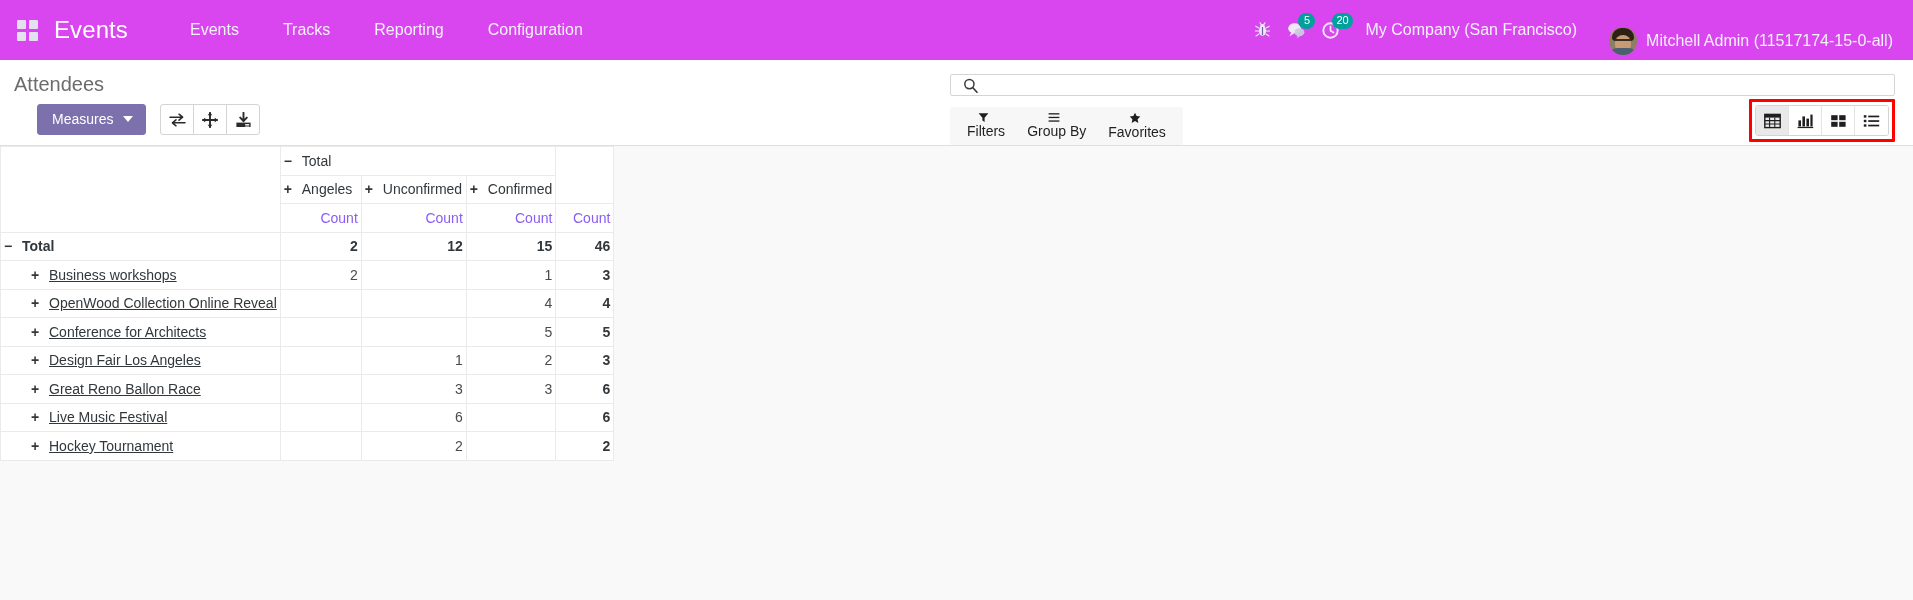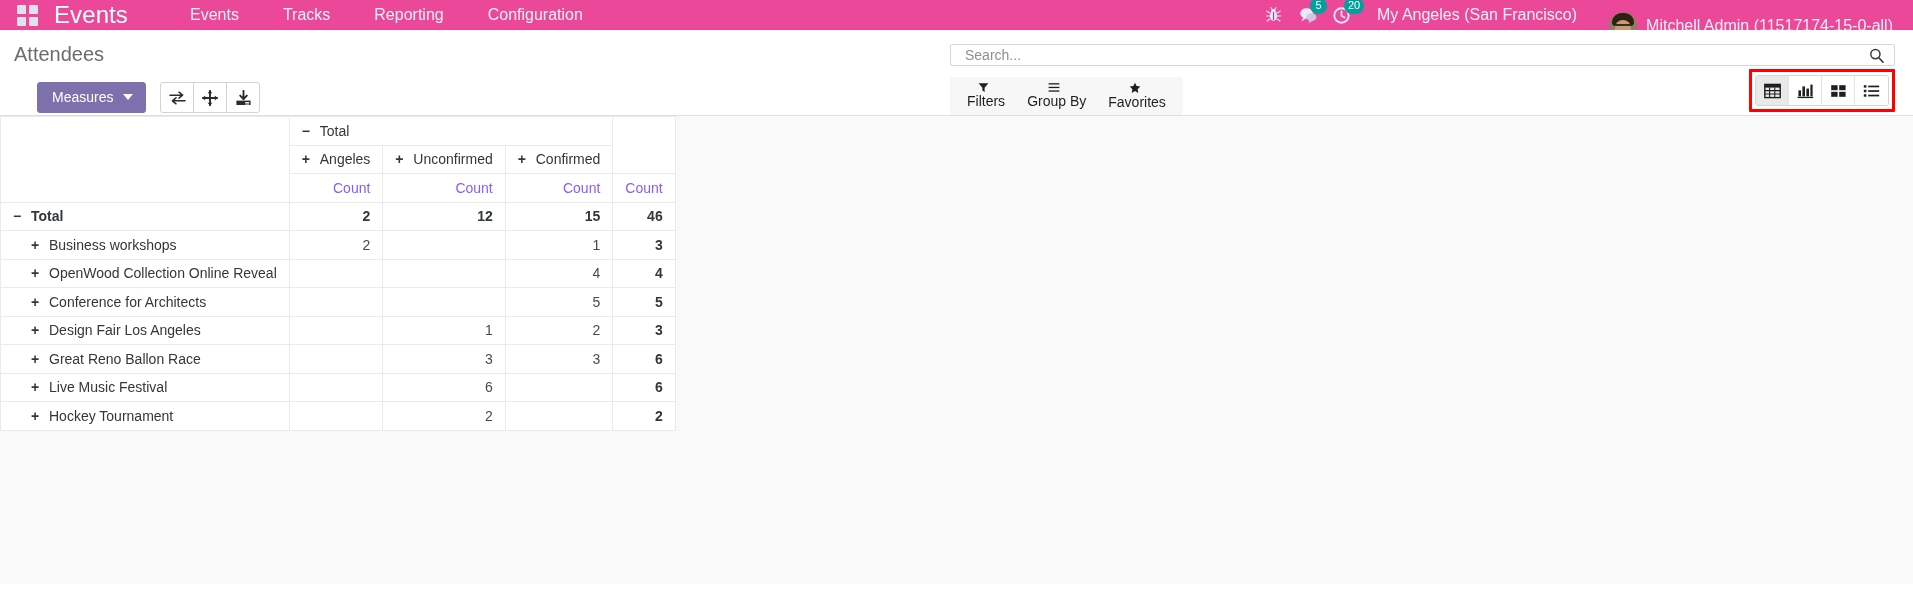--- a/index.html
+++ b/index.html
@@ -8,22 +8,22 @@
     margin: 0; padding: 0;
     width: 1913px; height: 600px;
     overflow: hidden;
     background: #FFFFFF;
     font-family: "Liberation Sans", sans-serif;
     -webkit-font-smoothing: antialiased;
   }
 
   
   .navbar {
-    height: 30px;
-    background: #ec4899;
+    height: 60px;
+    background: #d946ef;
     display: flex;
     align-items: center;
     color: #FFFFFF;
     width: 100%;
     position: relative;
   }
   .apps-menu {
     width: 54px; height: 46px;
     display: flex; align-items: center; justify-content: center;
     cursor: pointer;
@@ -122,21 +122,21 @@
   }
   .cp-left {
     padding: 12px 0 0 14px;
     width: 950px;
   }
   .breadcrumb {
     font-size: 20px;
     color: #6C6C6C;
     font-weight: 400;
     line-height: 24px;
-    margin-bottom: 16px;
+    margin-bottom: 8px;
   }
   .cp-buttons { display: flex; align-items: center; padding-left: 23px; }
   .btn-measures {
     background: #7C71AC;
     border: 1px solid #7C71AC;
     color: #FFFFFF;
     font-size: 14px;
     padding: 6px 12px 7px 14px;
     border-radius: 3px;
     cursor: pointer;
@@ -251,21 +251,21 @@
   }
   table.pivot {
     border-collapse: collapse;
     font-size: 14px;
     color: #31373B;
     background: #FFFFFF;
     table-layout: fixed;
   }
   table.pivot td, table.pivot th {
     border: 1px solid #EAEAEA;
-    padding: 0 12px;
+    padding: 0 3px;
     height: 28.5px;
     font-weight: 400;
     background: #FFFFFF;
   }
   th.corner-cell {
     width: 275px;
     background: #F9F9F9;
     border-left: 0;
     border-top: 0;
   }
@@ -295,21 +295,21 @@
     font-size: 14px;
   }
   td.row-hdr {
     text-align: left;
     white-space: nowrap;
     background: #F9F9F9;
     border-left: 0;
     cursor: pointer;
     color: #31373B;
   }
-  td.row-hdr.indent { padding-left: 30px; }
+  td.row-hdr.indent { padding-left: 30px; text-decoration: underline; }
   td.val {
     text-align: right;
     color: #4A4A4A;
     cursor: pointer;
   }
   tr.total-row td.val, tr.total-row td.row-hdr { font-weight: bold; color: #31373B; }
   td.val.grand { font-weight: bold; color: #31373B; }
   .col-w { width: 81px; }
   .col-w-wide { width: 105px; }
   .col-w-total { width: 58px; }
@@ -352,21 +352,21 @@
       </svg>
       <span class="badge">5</span>
     </div>
     <div class="sys-icon" title="Activities">
       <svg width="17" height="17" viewBox="0 0 17 17" aria-hidden="true">
         <circle cx="8.5" cy="8.5" r="7.2" fill="none" stroke="#EDEAF5" stroke-width="1.9"></circle>
         <path d="M8.5 4.3 L8.5 8.8 L11.6 10.6" stroke="#EDEAF5" stroke-width="1.7" fill="none" stroke-linecap="round"></path>
       </svg>
       <span class="badge">20</span>
     </div>
-    <div class="company-name">My Angeles (San Francisco)</div>
+    <div class="company-name">My Company (San Francisco)</div>
     <div class="user-menu">
       <span class="avatar">
         <span class="hair"></span>
           <span class="face"></span>
           <span class="glass"></span>
           <span class="shirt"></span>
       </span>
       <span class="user-name">Mitchell Admin (11517174-15-0-all)</span>
     </div>
   </div>
@@ -400,21 +400,20 @@
             <rect x="10.2" y="12.1" width="4" height="1.1" fill="#FFFFFF"></rect>
             <rect x="10.2" y="13.6" width="4" height="0.9" fill="#FFFFFF"></rect>
           </svg>
         </div>
       </div>
     </div>
   </div>
 
   <div class="cp-right">
     <div class="searchview">
-      <input type="text" placeholder="Search..." style="">
       <span class="search-icon">
         <svg width="15" height="15" viewBox="0 0 15 15" aria-hidden="true">
           <circle cx="6.4" cy="6.1" r="4.6" fill="none" stroke="#3B3B3B" stroke-width="1.5"></circle>
           <path d="M9.9 9.7 L14 14.2" stroke="#3B3B3B" stroke-width="1.7" stroke-linecap="round"></path>
         </svg>
       </span>
     </div>
 
     <div class="filter-row">
       <div class="filter-menus">

